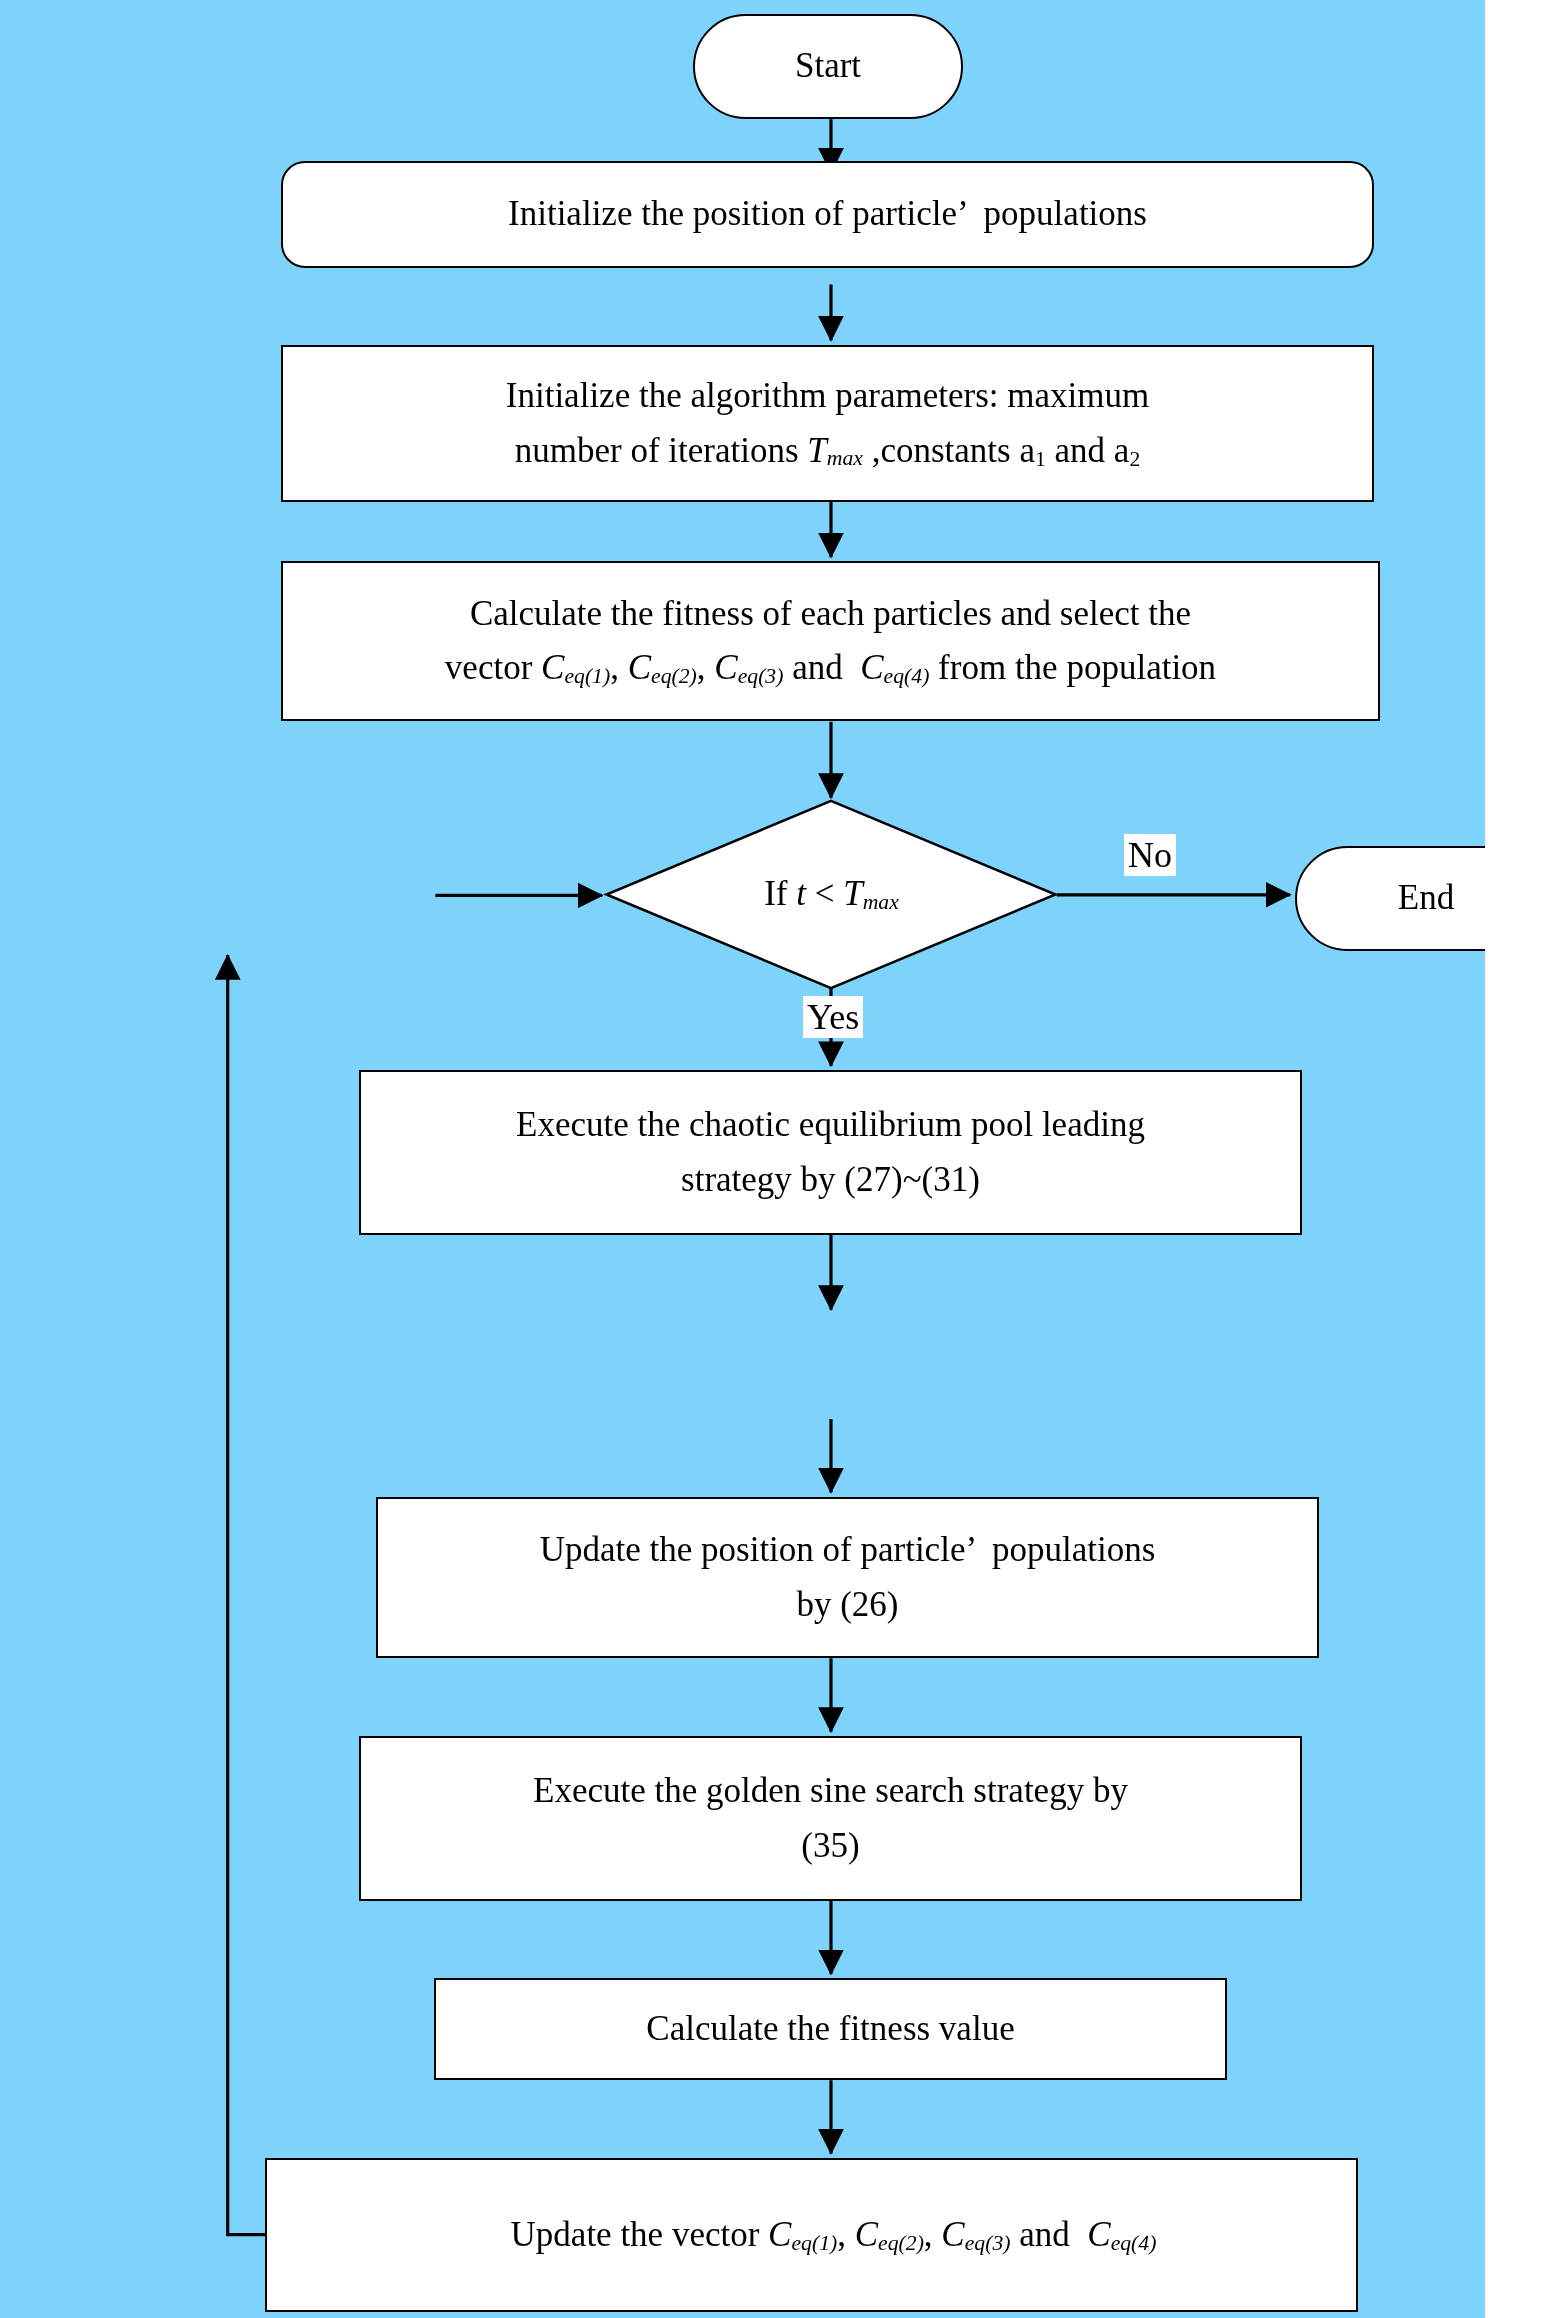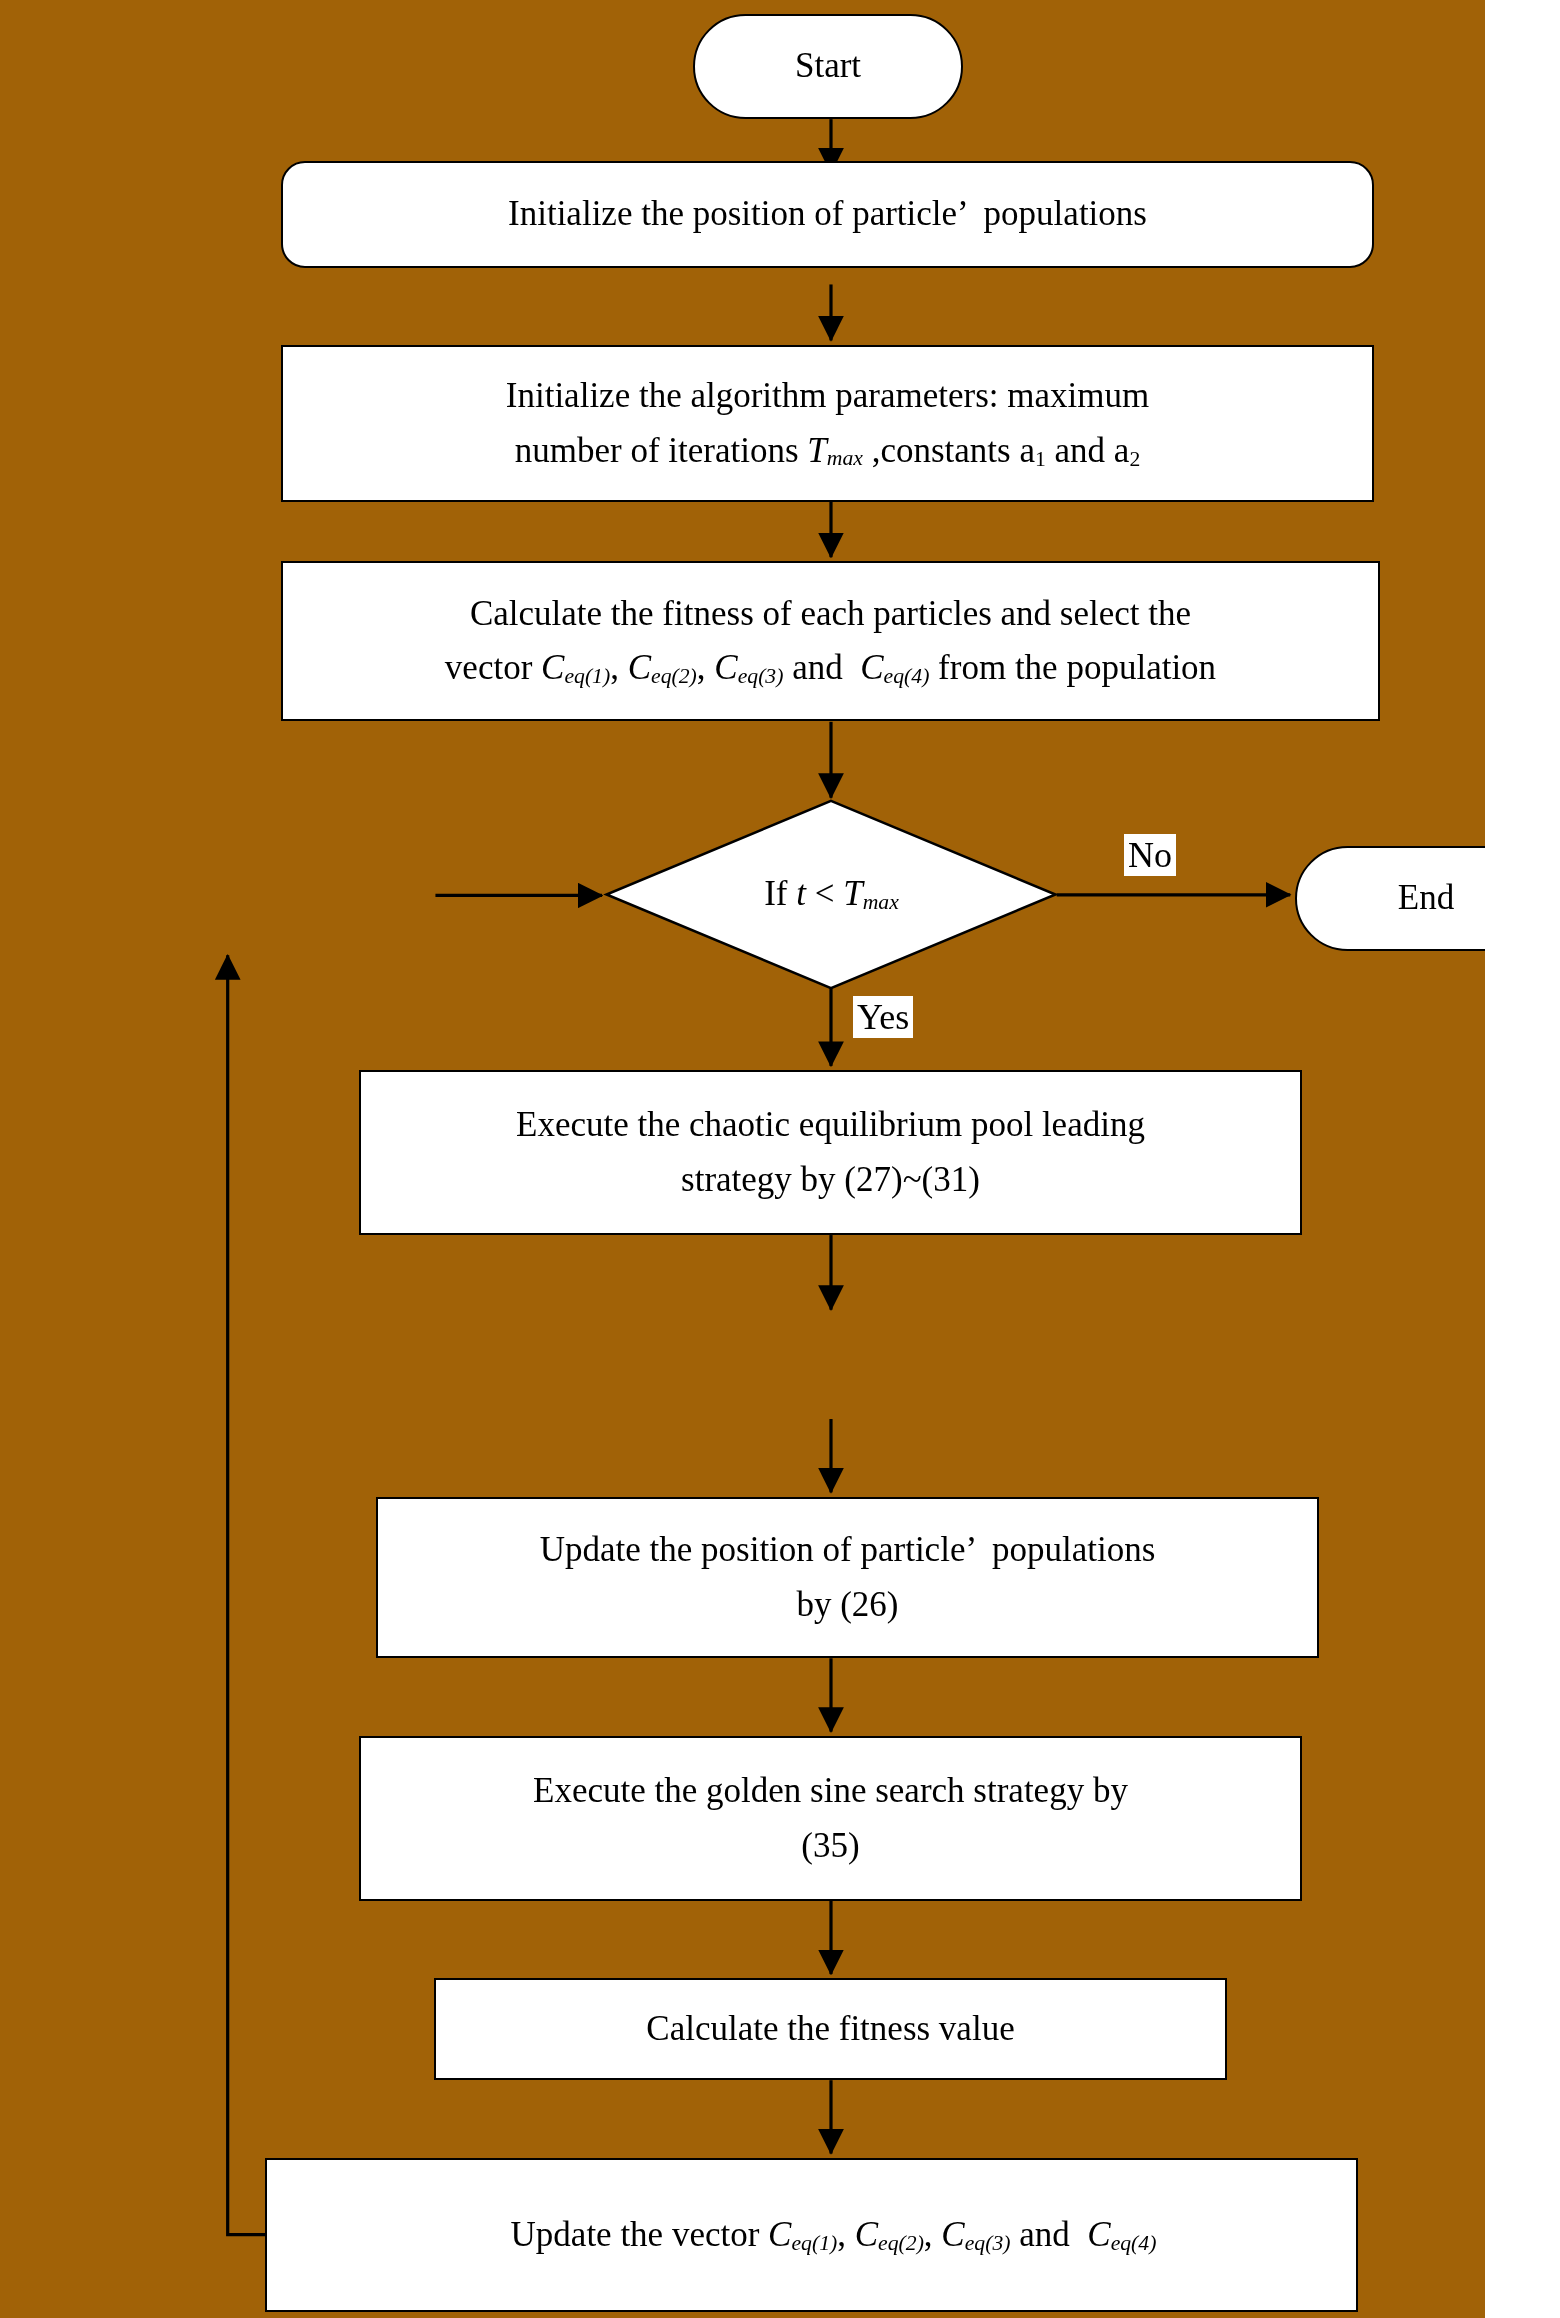--- a/index.html
+++ b/index.html
@@ -1,18 +1,18 @@
 <!DOCTYPE html>
 <html style="font-size:10.3px"><head>
 <meta charset="utf-8">
 <style>
   * { margin:0; padding:0; box-sizing:border-box; }
   html,body { background:#ffffff; }
   body { font-family:"Liberation Serif", serif; color:#000; }
-  .canvas { position:relative; width:1485px; height:2319px; background:#a16207; overflow:hidden;font-family:Liberation Serif, serif; }
+  .canvas { position:relative; width:1485px; height:2319px; background:#7dd3fc; overflow:hidden;font-family:Liberation Serif, serif; }
   .overlay { position:absolute; left:0; top:0; z-index:1; }
   .node { position:absolute; z-index:2; display:flex; align-items:center; justify-content:center;
           text-align:center; background:#ffffff; border:2.6px solid #000; font-size:35px; line-height:1.55; }
   .stadium { border-radius:77px; }
   .ghost { background:transparent; border:none; }
   .node-text { white-space:pre-wrap; display:block; padding:0 11.6px; }
   .i { font-style:italic; }
   .sub { font-size:62%; vertical-align:-0.18em; font-style:normal; }
   .isub { font-size:62%; vertical-align:-0.18em; font-style:italic;margin-top:12px; }
   .edge-label { position:absolute; z-index:3; font-size:36px; background:#ffffff; padding:0 3.9px; }
@@ -93,16 +93,16 @@
 
   <div class="node" style="left:434px; top:1978px; width:793px; height:102px;">
     <span class="node-text"><span>Calculate the fitness value</span></span>
   </div>
 
   <div class="node" style="left:265px; top:2158px; width:1093px; height:154px;padding-left:44px;">
     <span class="node-text"><span>Update the vector </span><span class="i">C</span><span class="isub">eq(1)</span><span>, </span><span class="i">C</span><span class="isub">eq(2)</span><span>, </span><span class="i">C</span><span class="isub">eq(3)</span><span> and  </span><span class="i">C</span><span class="isub">eq(4)</span></span>
   </div>
 
   <div class="edge-label" style="left:1124px; top:834px;">No</div>
-  <div class="edge-label" style="left:853px; top:996px;">Yes</div>
+  <div class="edge-label" style="left:803px; top:996px;">Yes</div>
 
 </div>
 
 
 </body></html>

